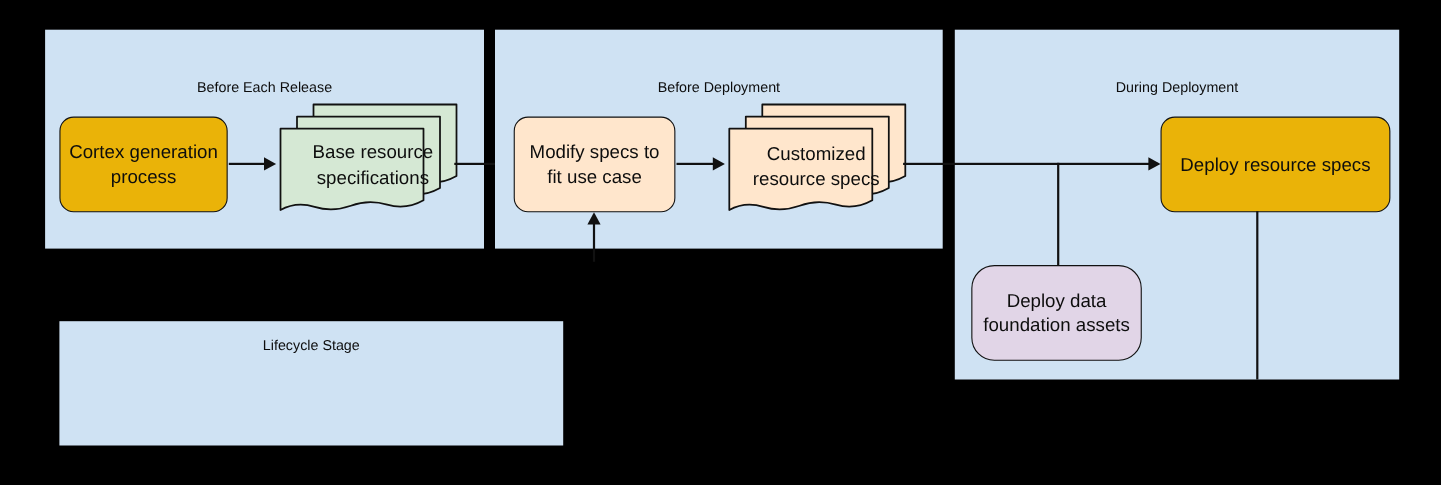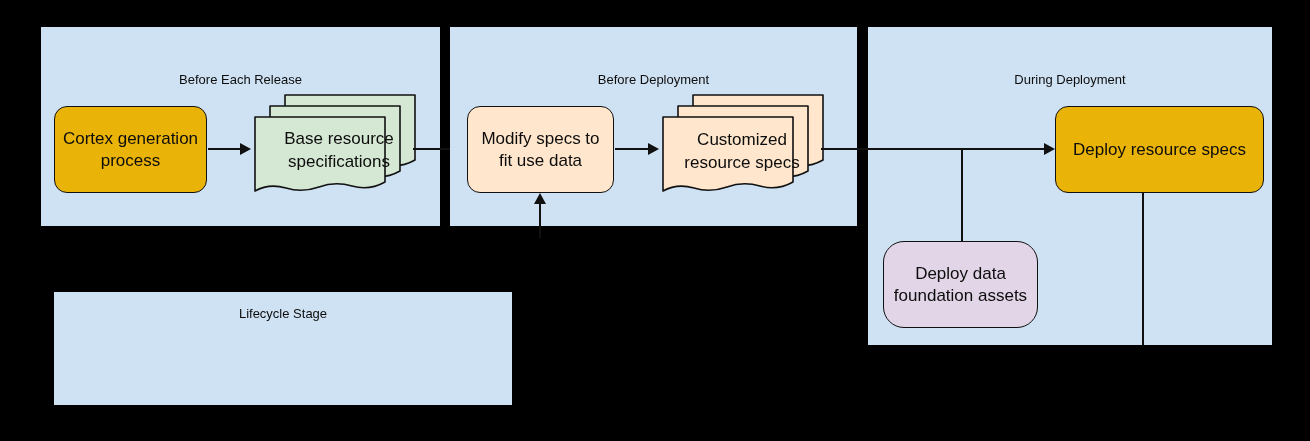--- a/index.html
+++ b/index.html
@@ -144,21 +144,21 @@
   </div>
 
   <div class="edge h" style="left:413px; top:148.2px; width:46px;"></div>
   <div class="arrowhead right" style="left:456px; top:142.6px;"></div>
 
   <div class="panel" style="left:450px; top:27px; width:407px; height:199px;padding-left:20px;">
     <div class="panel-title" style="top:43px;">Before Deployment</div>
   </div>
 
   <div class="node orange" style="left:467px; top:106px; width:147px; height:87px;">
-    <span>Modify specs to fit use data</span>
+    <span>Modify specs to fit use case</span>
   </div>
 
   <div class="edge v" style="left:539.1px; top:202px; width:1.8px; height:36px;"></div>
   <div class="arrowhead up" style="left:533.5px; top:193px;"></div>
 
   <div class="edge h" style="left:615px; top:148.2px; width:37px;"></div>
   <div class="arrowhead right" style="left:648px; top:142.6px;"></div>
 
   <div class="docstack" style="left:660px; top:88px; width:168px; height:120px;">
     <svg width="168" height="120" viewBox="0 0 168 120">

